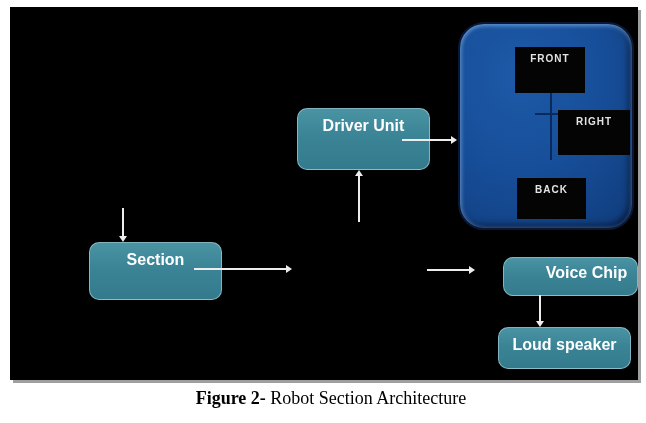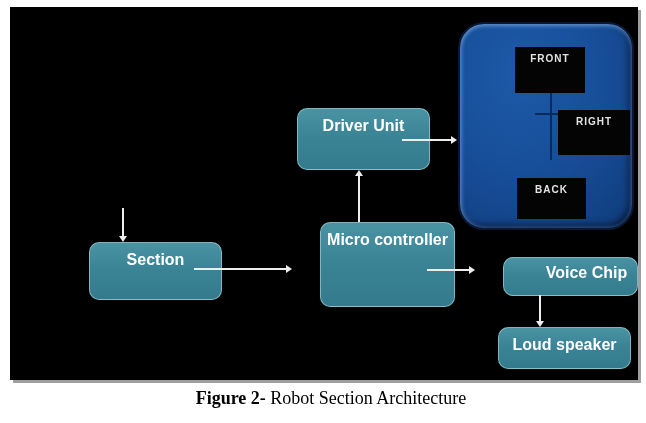--- a/index.html
+++ b/index.html
@@ -53,23 +53,20 @@
 
 <div class="stage">
   <div class="diagram">
 
     <div class="node n-dec">
       <span class="lbl">Section</span>
     </div>
     <div class="node n-drv">
       <span class="lbl">Driver Unit</span>
     </div>
-    <div class="node n-mcu">
-      <span class="lbl">Micro controller</span>
-    </div>
     <div class="node n-vc">
       <span class="lbl">Voice Chip</span>
     </div>
     <div class="node n-ls">
       <span class="lbl">Loud speaker</span>
     </div>
 
     <div class="remote">
       <div class="rline rl-v"></div>
       <div class="rline rl-h"></div>

